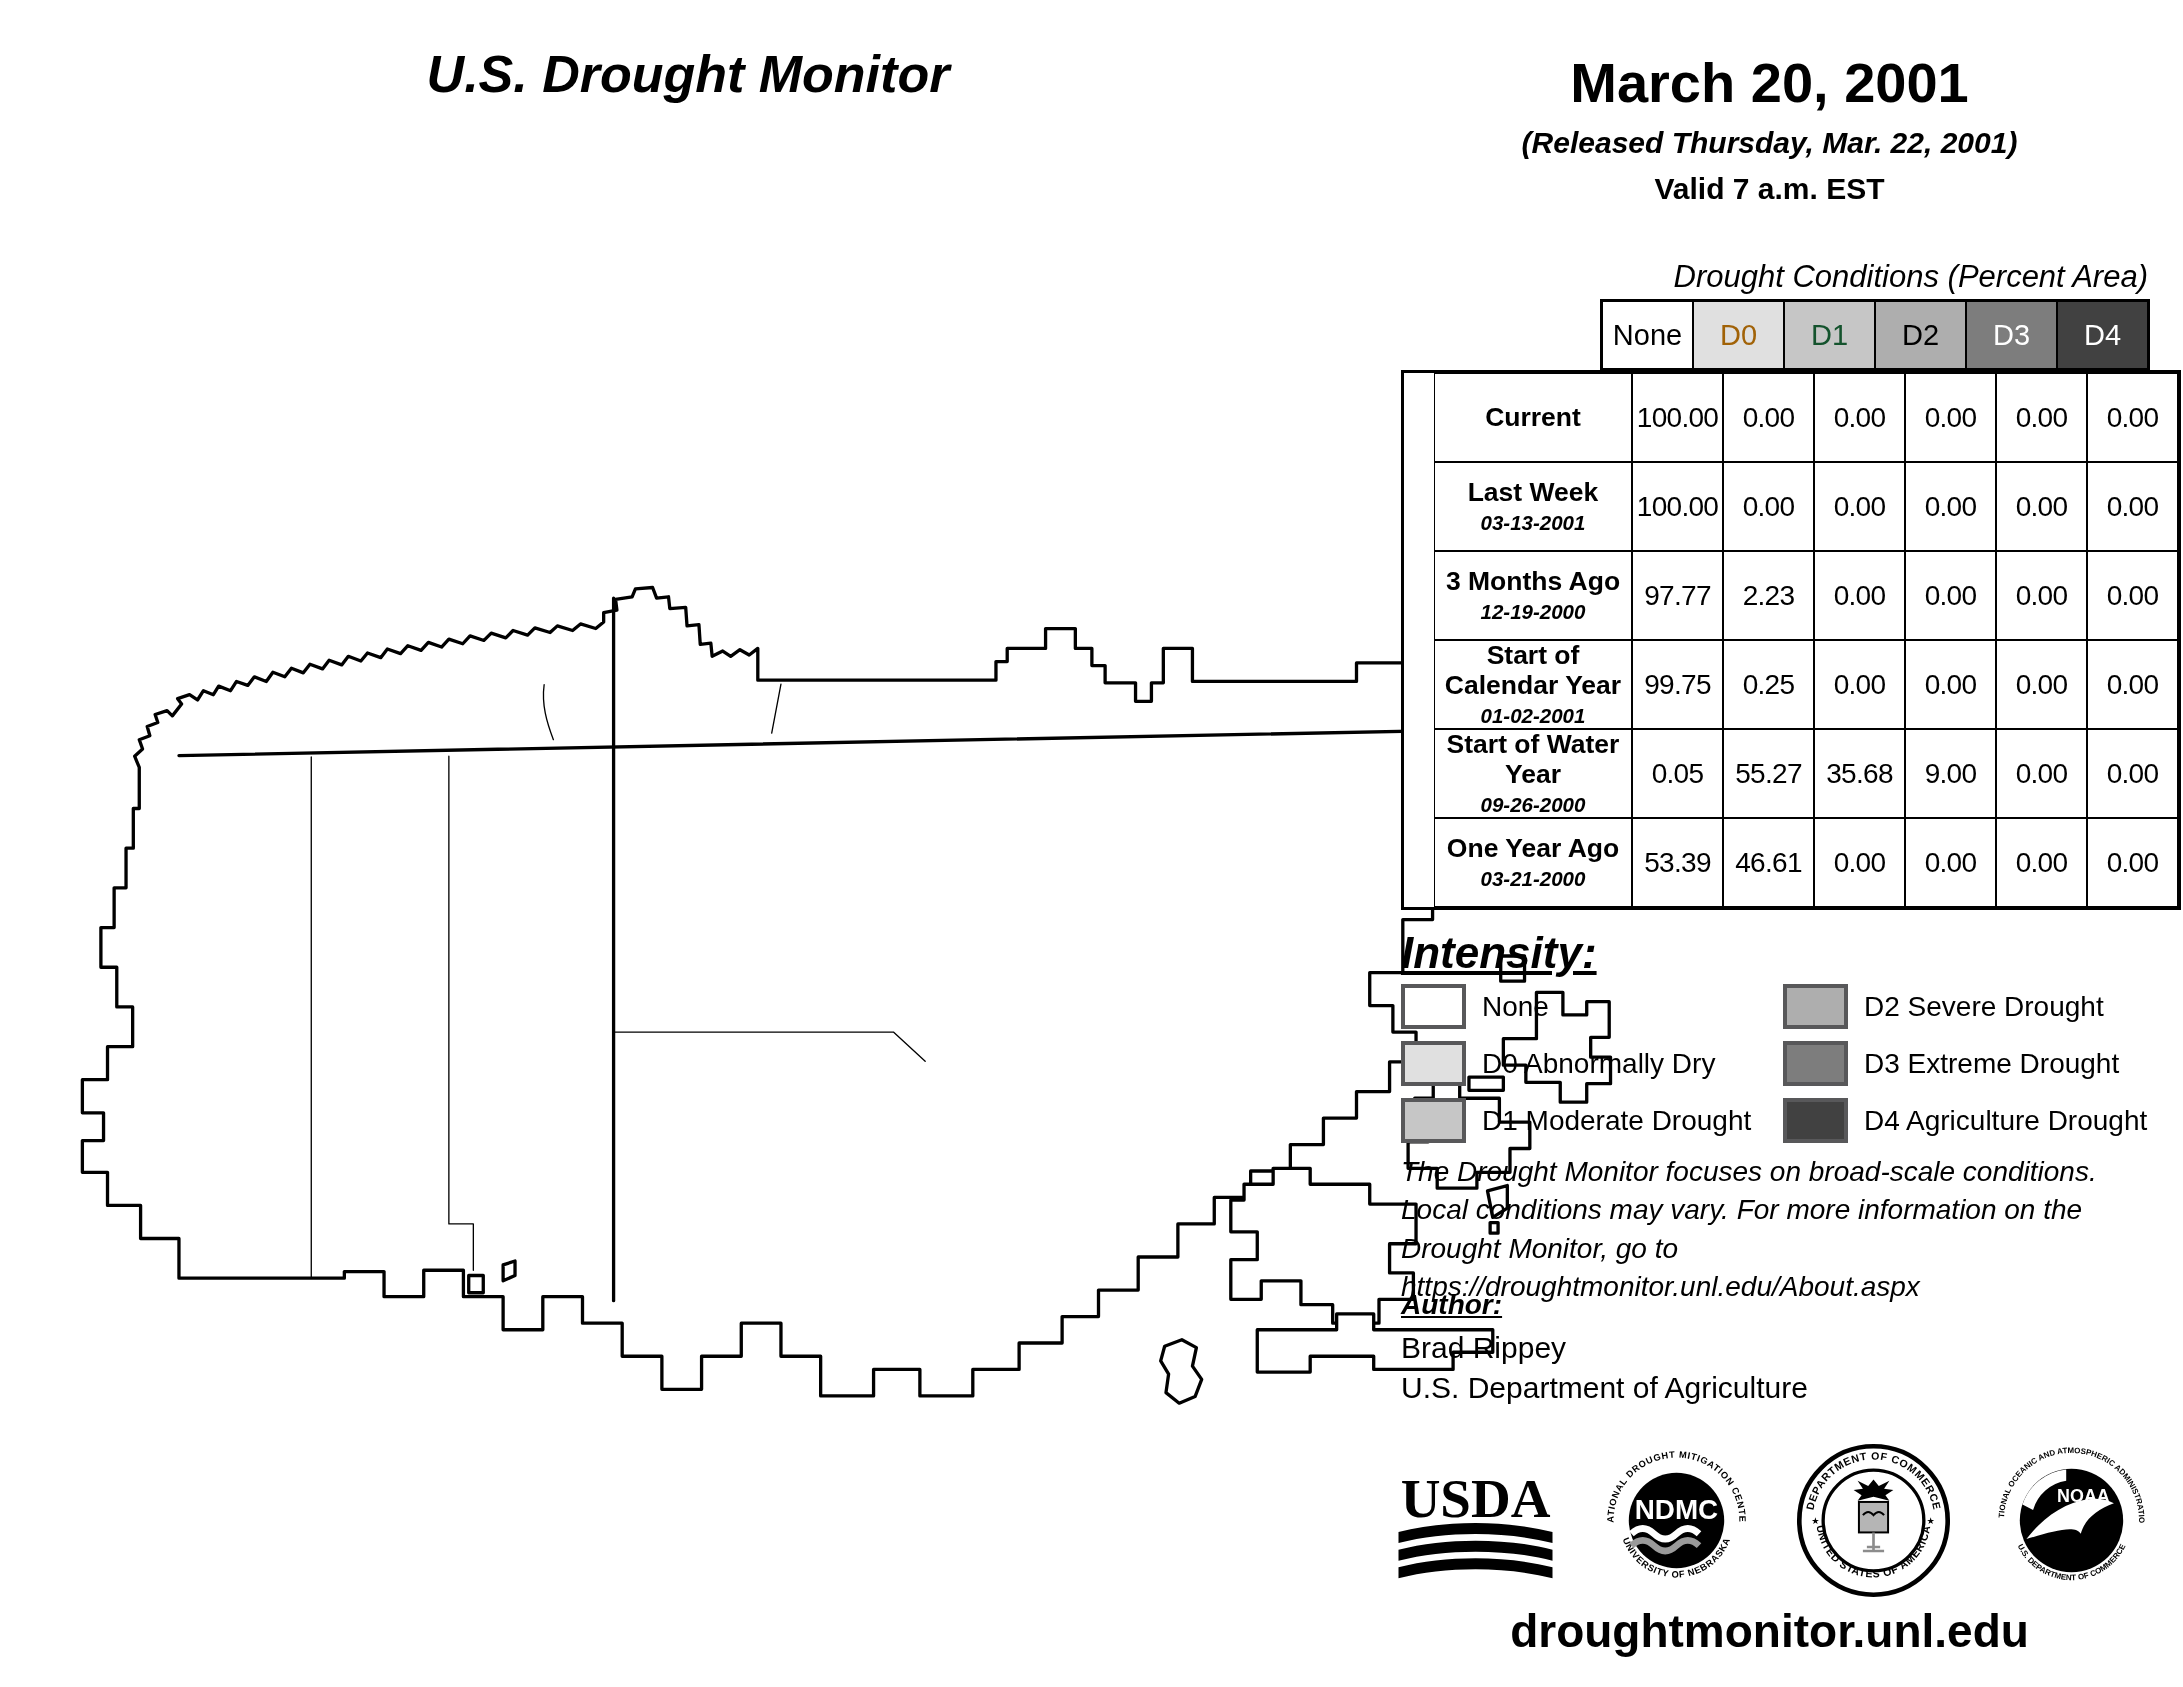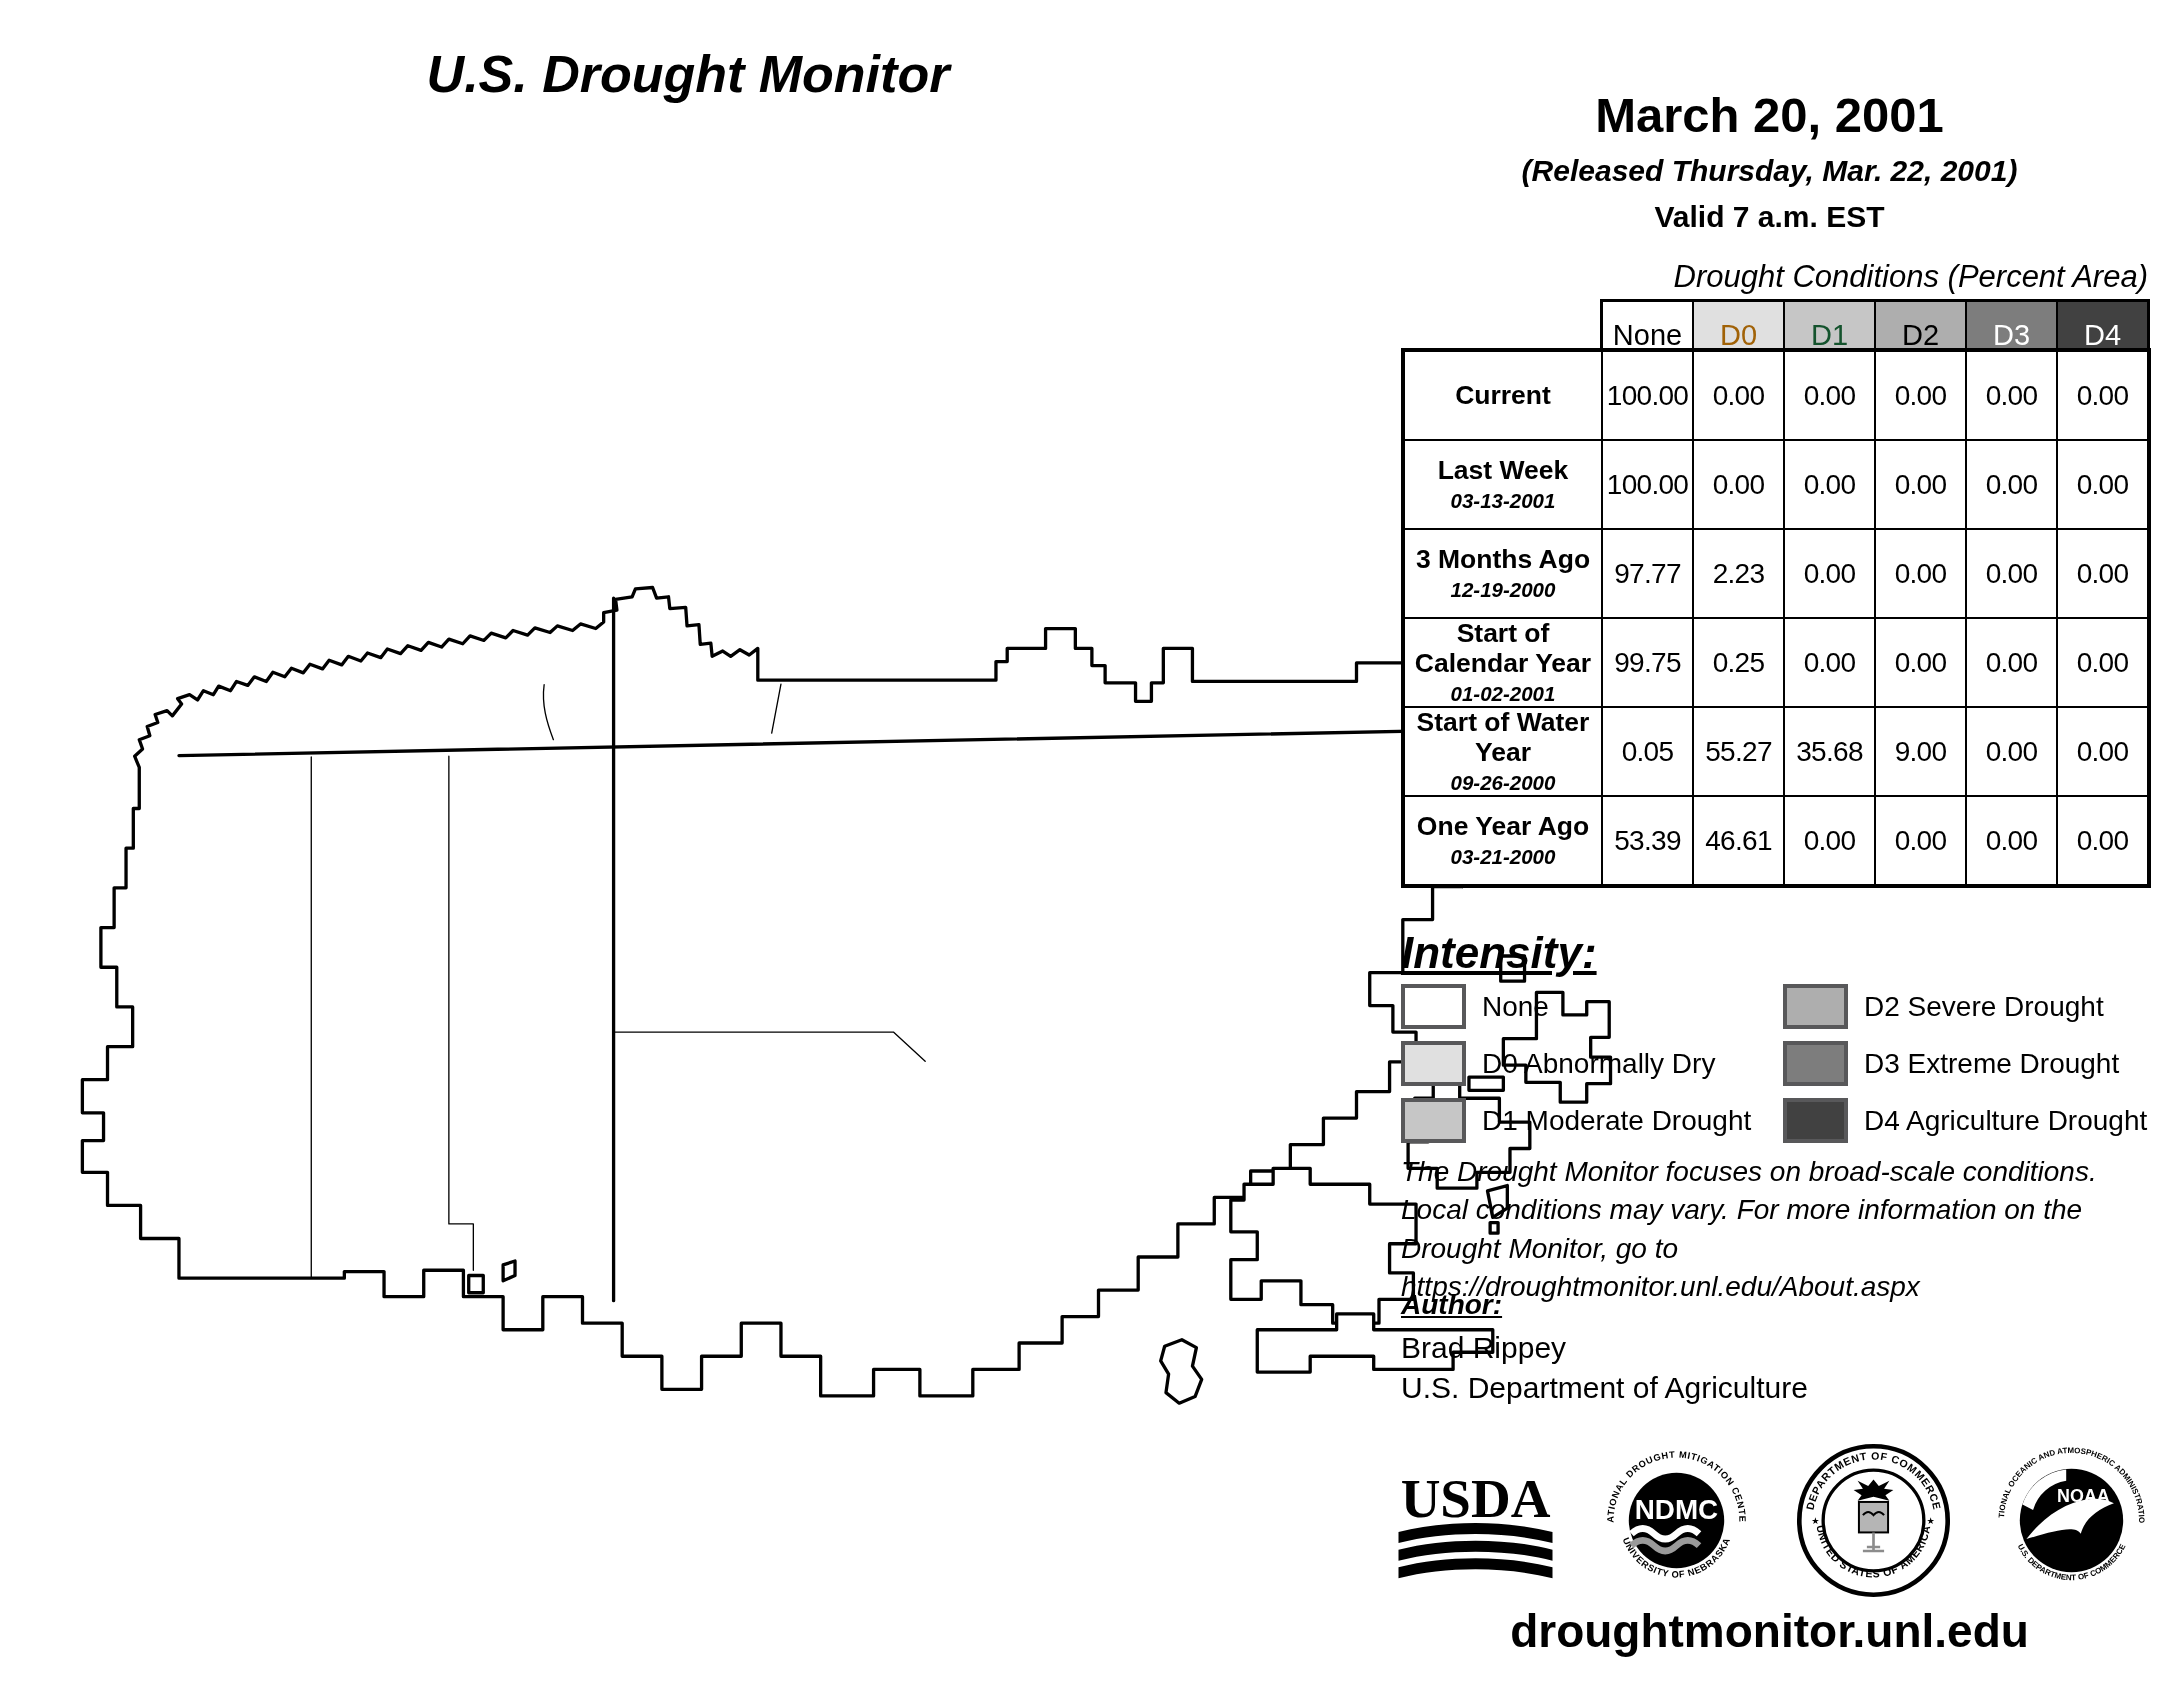--- a/index.html
+++ b/index.html
@@ -5,34 +5,34 @@
   html,body{margin:0;padding:0;background:#fff;}
   .page{position:relative;width:2183px;height:1687px;background:#fff;overflow:hidden;
         font-family:"Liberation Sans",sans-serif;color:#000;}
 
   
   .title-block{position:absolute;left:0;top:44px;width:1376px;text-align:center;}
   .title-line1{font-size:52px;font-weight:bold;font-style:italic;}
   .title-line2{font-size:82px;font-weight:bold;margin-top:9.3px;}
 
   .date-block{position:absolute;left:1389px;top:50px;width:761px;text-align:center;}
-  .date-main{font-size:49px;font-weight:bold;margin-top:37px;}
+  .date-main{font-size:56px;font-weight:bold;}
   .date-released{font-size:30px;font-weight:bold;font-style:italic;margin-top:10.6px;}
   .date-valid{font-size:30px;font-weight:bold;margin-top:12px;}
 
   
   .table-caption{position:absolute;left:1396px;top:259px;width:752px;text-align:right;
                  font-size:31px;font-style:italic;}
   .dm-header{position:absolute;left:1600px;top:299px;display:grid;
              grid-template-columns:repeat(6,91px);border:2.6px solid #000;}
   .th{height:66px;border:1.3px solid #000;display:flex;align-items:center;justify-content:center;
       font-size:29px;}
-  .dm-body{position:absolute;left:1401px;top:348px;display:grid;
+  .dm-body{position:absolute;left:1401px;top:370px;display:grid;
            grid-template-columns:198px repeat(6,91px);grid-auto-rows:89px;
-           border:3.3px solid #000;background:#fff;}
+           border:3.3px solid #000;background:#fff;padding-left:30px;}
   .td{border:1.3px solid #000;display:flex;flex-direction:column;align-items:center;
       justify-content:center;background:#fff;}
   .td.val{font-size:28px;letter-spacing:-0.7px;}
   .rl{font-size:26.5px;font-weight:bold;text-align:center;line-height:1.1;}
   .rd{font-size:20.5px;font-style:italic;margin-top:4px;font-weight:bold;}
 
   
   .legend-heading{position:absolute;left:1401px;top:928px;font-size:44px;font-weight:bold;
                   font-style:italic;text-decoration:underline;}
   .legend-grid{position:absolute;left:1401px;top:978px;display:grid;

